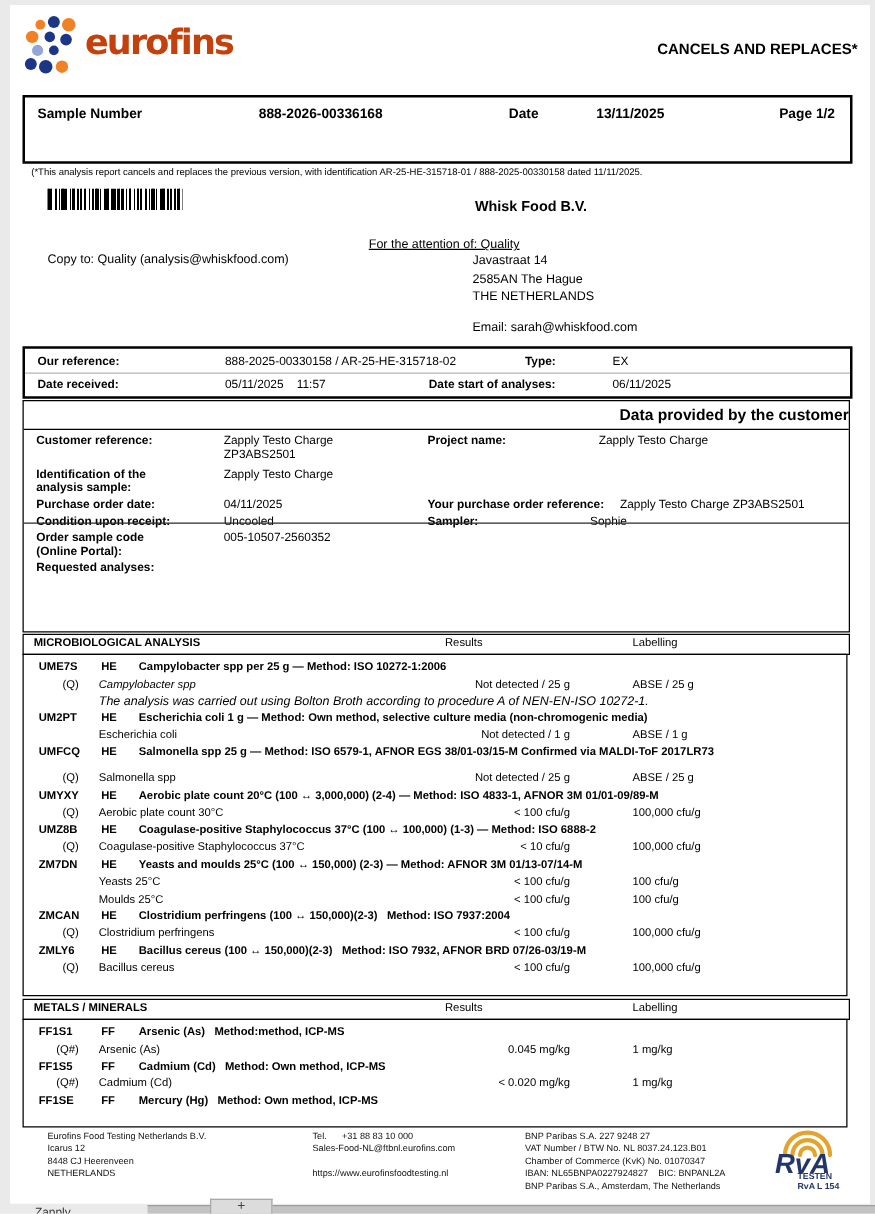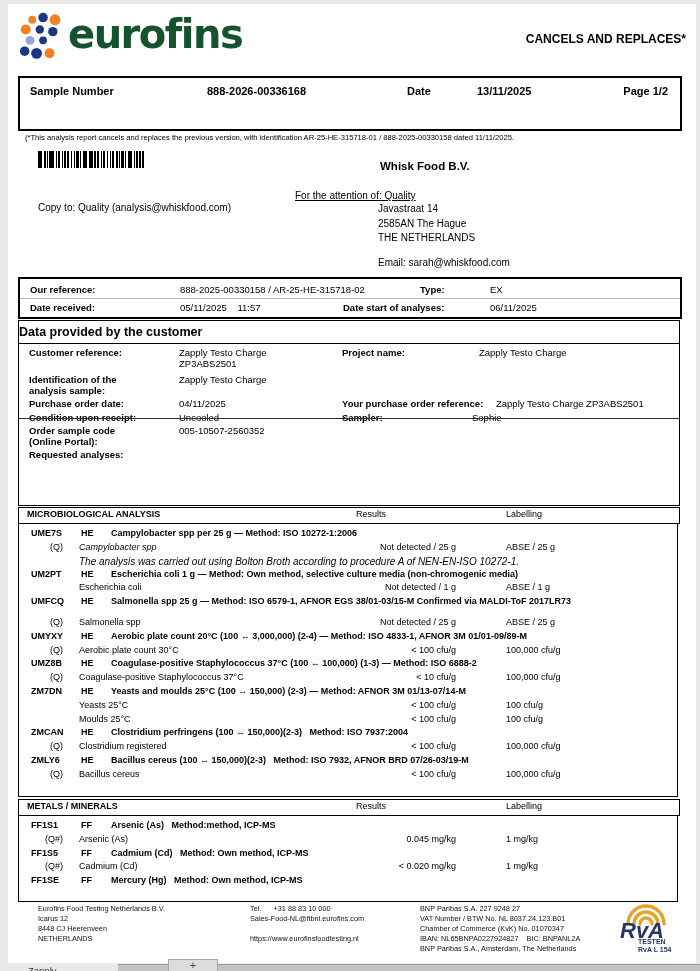--- a/index.html
+++ b/index.html
@@ -10,22 +10,22 @@
     -webkit-font-smoothing:antialiased;
     color:#000;
   }
   .page{
     position:absolute;left:8px;top:4px;width:688px;height:959px;
     background:#fff;
   }
   .abs{position:absolute;}
 
   
-  .wordmark{position:absolute;left:60px;top:4px;font-size:40px;font-weight:bold;
-    color:#14532d;letter-spacing:-1.5px;font-family:"DejaVu Sans",sans-serif;line-height:52px;}
+  .wordmark{position:absolute;left:60px;top:4px;font-size:28px;font-weight:bold;
+    color:#c2410c;letter-spacing:-1.5px;font-family:"DejaVu Sans",sans-serif;line-height:52px;}
   .cancels{position:absolute;right:10px;top:28px;font-size:12px;font-weight:bold;}
 
   
   .sample-box{position:absolute;left:10px;top:72px;width:660px;height:51px;border:2px solid #000;}
   .sample-box .r1{position:absolute;top:7px;left:0;right:0;height:14px;font-weight:bold;font-size:11px;}
   .sample-box .r2{position:absolute;top:28px;left:0;right:0;height:14px;font-weight:bold;font-size:11px;}
   .sb-l1{position:absolute;left:10px;}
   .sb-v1{position:absolute;left:187px;}
   .sb-dl{position:absolute;left:387px;}
   .sb-dv{position:absolute;left:457px;}
@@ -52,21 +52,21 @@
   .ref-sep{position:absolute;top:19px;left:0;right:0;border-top:1px solid #b5b5b5;}
   .lbl{font-weight:bold;}
   .rx-l{position:absolute;left:10px;}
   .rx-v{position:absolute;left:160px;}
   .rx-l2{position:absolute;left:400px;}
   .rx-l2b{position:absolute;left:323px;}
   .rx-v2{position:absolute;left:470px;}
 
   
   .cust-box{position:absolute;left:10px;top:316px;width:660px;height:184px;border:1.5px solid #000;font-size:9.5px;}
-  .cust-title{position:absolute;top:0;left:0;right:0;height:22px;line-height:22px;text-align:left;
+  .cust-title{position:absolute;top:0;left:0;right:0;height:22px;line-height:22px;text-align:right;
     font-weight:bold;font-size:12.5px;border-bottom:1.5px solid #000;}
   .crow{position:absolute;left:0;right:0;line-height:11px;}
   .c-l{position:absolute;left:10px;font-weight:bold;}
   .c-v{position:absolute;left:160px;}
   .c-l2{position:absolute;left:323px;font-weight:bold;}
   .cust-sep{position:absolute;left:0;right:0;top:97px;border-top:1.5px solid #2a2a2a;}
 
   
   .sec-head{position:absolute;left:10px;width:660px;height:15px;border:1.5px solid #000;font-size:9px;}
   .sec-head .t{position:absolute;left:8px;top:1px;font-weight:bold;}
@@ -222,21 +222,21 @@
         <div class="row method"><span class="m-code">UMFCQ</span><span class="m-lab">HE</span><span class="m-name">Salmonella spp 25 g — Method: ISO 6579-1, AFNOR EGS 38/01-03/15-M Confirmed via MALDI-ToF 2017LR73</span></div>
         <div class="row result gap"><span class="r-pre">(Q)</span><span class="r-name">Salmonella spp</span><span class="r-val">Not detected / 25 g</span><span class="r-lab">ABSE / 25 g</span></div>
         <div class="row method"><span class="m-code">UMYXY</span><span class="m-lab">HE</span><span class="m-name">Aerobic plate count 20°C (100 ↔ 3,000,000) (2-4) — Method: ISO 4833-1, AFNOR 3M 01/01-09/89-M</span></div>
         <div class="row result"><span class="r-pre">(Q)</span><span class="r-name">Aerobic plate count 30°C</span><span class="r-val">&lt; 100 cfu/g</span><span class="r-lab">100,000 cfu/g</span></div>
         <div class="row method"><span class="m-code">UMZ8B</span><span class="m-lab">HE</span><span class="m-name">Coagulase-positive Staphylococcus 37°C (100 ↔ 100,000) (1-3) — Method: ISO 6888-2</span></div>
         <div class="row result"><span class="r-pre">(Q)</span><span class="r-name">Coagulase-positive Staphylococcus 37°C</span><span class="r-val">&lt; 10 cfu/g</span><span class="r-lab">100,000 cfu/g</span></div>
         <div class="row method"><span class="m-code">ZM7DN</span><span class="m-lab">HE</span><span class="m-name">Yeasts and moulds 25°C (100 ↔ 150,000) (2-3) — Method: AFNOR 3M 01/13-07/14-M</span></div>
         <div class="row result"><span class="r-pre"></span><span class="r-name">Yeasts 25°C</span><span class="r-val">&lt; 100 cfu/g</span><span class="r-lab">100 cfu/g</span></div>
         <div class="row result"><span class="r-pre"></span><span class="r-name">Moulds 25°C</span><span class="r-val">&lt; 100 cfu/g</span><span class="r-lab">100 cfu/g</span></div>
         <div class="row method"><span class="m-code">ZMCAN</span><span class="m-lab">HE</span><span class="m-name">Clostridium perfringens (100 ↔ 150,000)(2-3)   Method: ISO 7937:2004</span></div>
-        <div class="row result"><span class="r-pre">(Q)</span><span class="r-name">Clostridium registered</span><span class="r-val">&lt; 100 cfu/g</span><span class="r-lab">100,000 cfu/g</span></div>
+        <div class="row result"><span class="r-pre">(Q)</span><span class="r-name">Clostridium perfringens</span><span class="r-val">&lt; 100 cfu/g</span><span class="r-lab">100,000 cfu/g</span></div>
         <div class="row method"><span class="m-code">ZMLY6</span><span class="m-lab">HE</span><span class="m-name">Bacillus cereus (100 ↔ 150,000)(2-3)   Method: ISO 7932, AFNOR BRD 07/26-03/19-M</span></div>
         <div class="row result"><span class="r-pre">(Q)</span><span class="r-name">Bacillus cereus</span><span class="r-val">&lt; 100 cfu/g</span><span class="r-lab">100,000 cfu/g</span></div>
       </div>
       <div class="sec-head" style="top: 795px;">
         <span class="t">METALS / MINERALS</span>
         <span class="rh">Results</span>
         <span class="lh">Labelling</span>
       </div>
       <div class="sec-body" style="top: 811px; height: 87px;">
         <div class="row method"><span class="m-code">FF1S1</span><span class="m-lab">FF</span><span class="m-name">Arsenic (As)   Method:method, ICP-MS</span></div>

